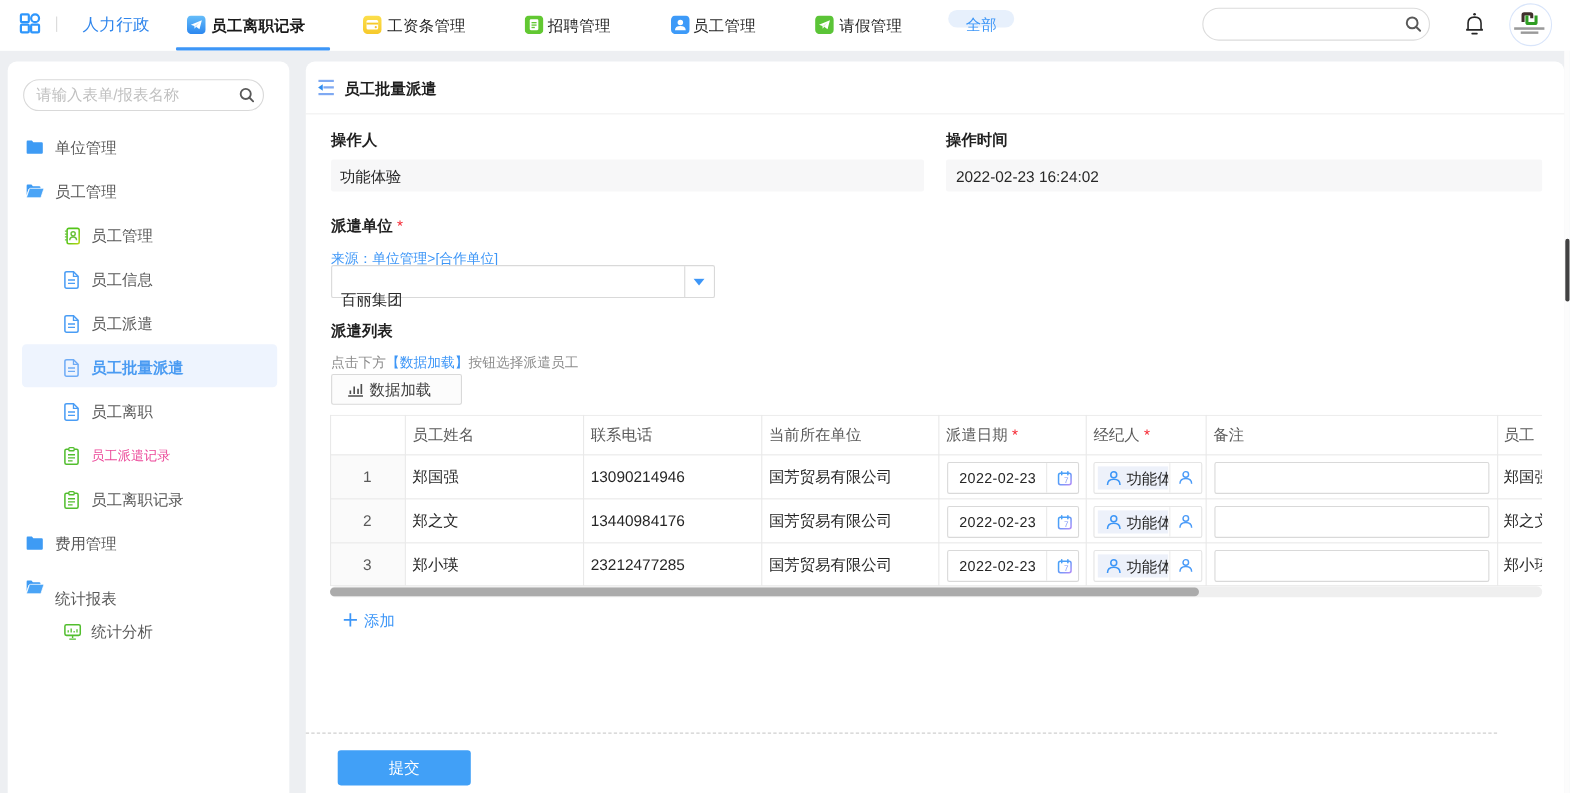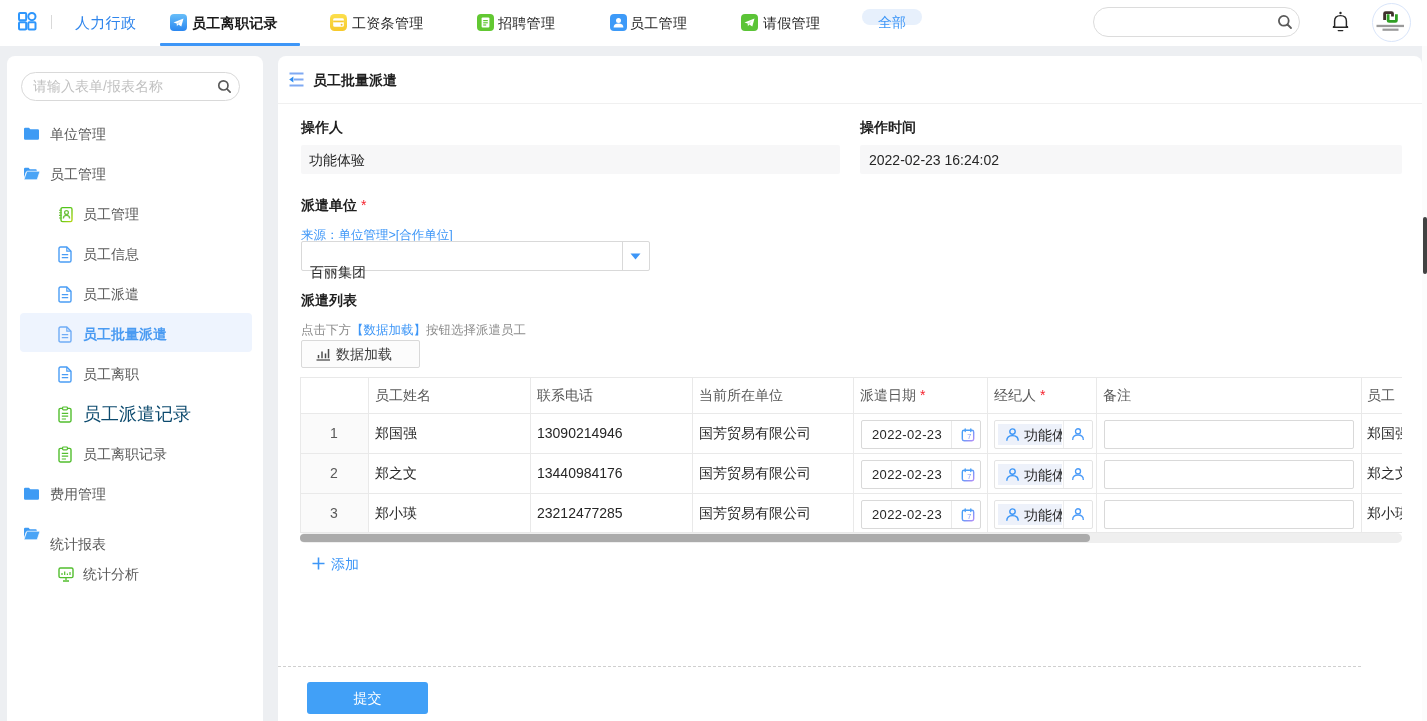--- a/index.html
+++ b/index.html
@@ -184,21 +184,21 @@
       <path d="M8.8 1 L8.8 5.2 L13 5.2" stroke="#4A9DF5" stroke-width="1.2"></path>
       <path d="M3.8 8.6 L10.2 8.6 M3.8 11.6 L10.2 11.6" stroke="#4A9DF5" stroke-width="1.3"></path>
     </svg>
     <div class="abs nav" style="left:83px;top:367px;font-size:14px;color:#595959;">员工离职</div>
 
     <svg class="abs" style="left:58px;top:406px" width="14" height="17" viewBox="0 0 14 17" fill="none">
       <rect x="1" y="2.4" width="12" height="13.6" rx="1.4" stroke="#52BE2E" stroke-width="1.4"></rect>
       <rect x="4.6" y="1" width="4.8" height="2.8" rx="0.8" fill="#fff" stroke="#52BE2E" stroke-width="1.2"></rect>
       <path d="M3.8 7.4 L10.2 7.4 M3.8 10.2 L10.2 10.2 M3.8 13 L8 13" stroke="#52BE2E" stroke-width="1.2"></path>
     </svg>
-    <div class="abs nav" style="left:83px;top:407px;font-size:18px;color:#0c4a6e;">员工派遣记录</div>
+    <div class="abs nav" style="left:83px;top:407px;font-size:12px;color:#ec4899;">员工派遣记录</div>
 
     <svg class="abs" style="left:58px;top:446px" width="14" height="17" viewBox="0 0 14 17" fill="none">
       <rect x="1" y="2.4" width="12" height="13.6" rx="1.4" stroke="#52BE2E" stroke-width="1.4"></rect>
       <rect x="4.6" y="1" width="4.8" height="2.8" rx="0.8" fill="#fff" stroke="#52BE2E" stroke-width="1.2"></rect>
       <path d="M3.8 7.4 L10.2 7.4 M3.8 10.2 L10.2 10.2 M3.8 13 L8 13" stroke="#52BE2E" stroke-width="1.2"></path>
     </svg>
     <div class="abs nav" style="left:83px;top:447px;font-size:14px;color:#595959;">员工离职记录</div>
 
     <svg class="abs" style="left:24px;top:487px" width="15" height="13" viewBox="0 0 15 13">
       <path d="M0 2 Q0 0.8 1.2 0.8 L5 0.8 L6.3 2.3 L13.8 2.3 Q15 2.3 15 3.5 L15 11.6 Q15 12.8 13.8 12.8 L1.2 12.8 Q0 12.8 0 11.6 Z" fill="#3E9BF4"></path>

